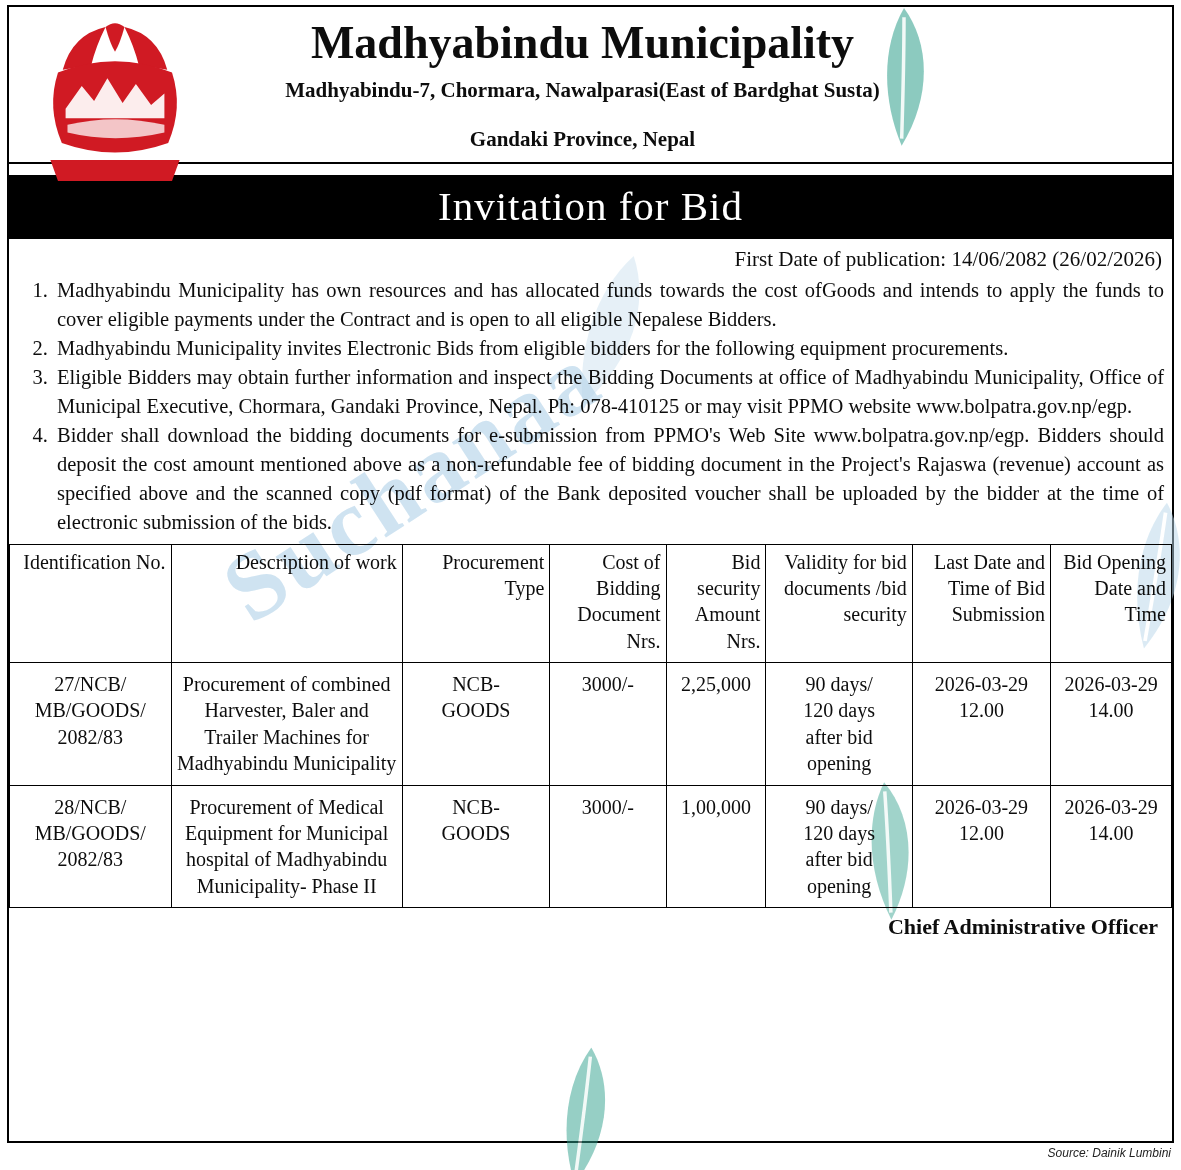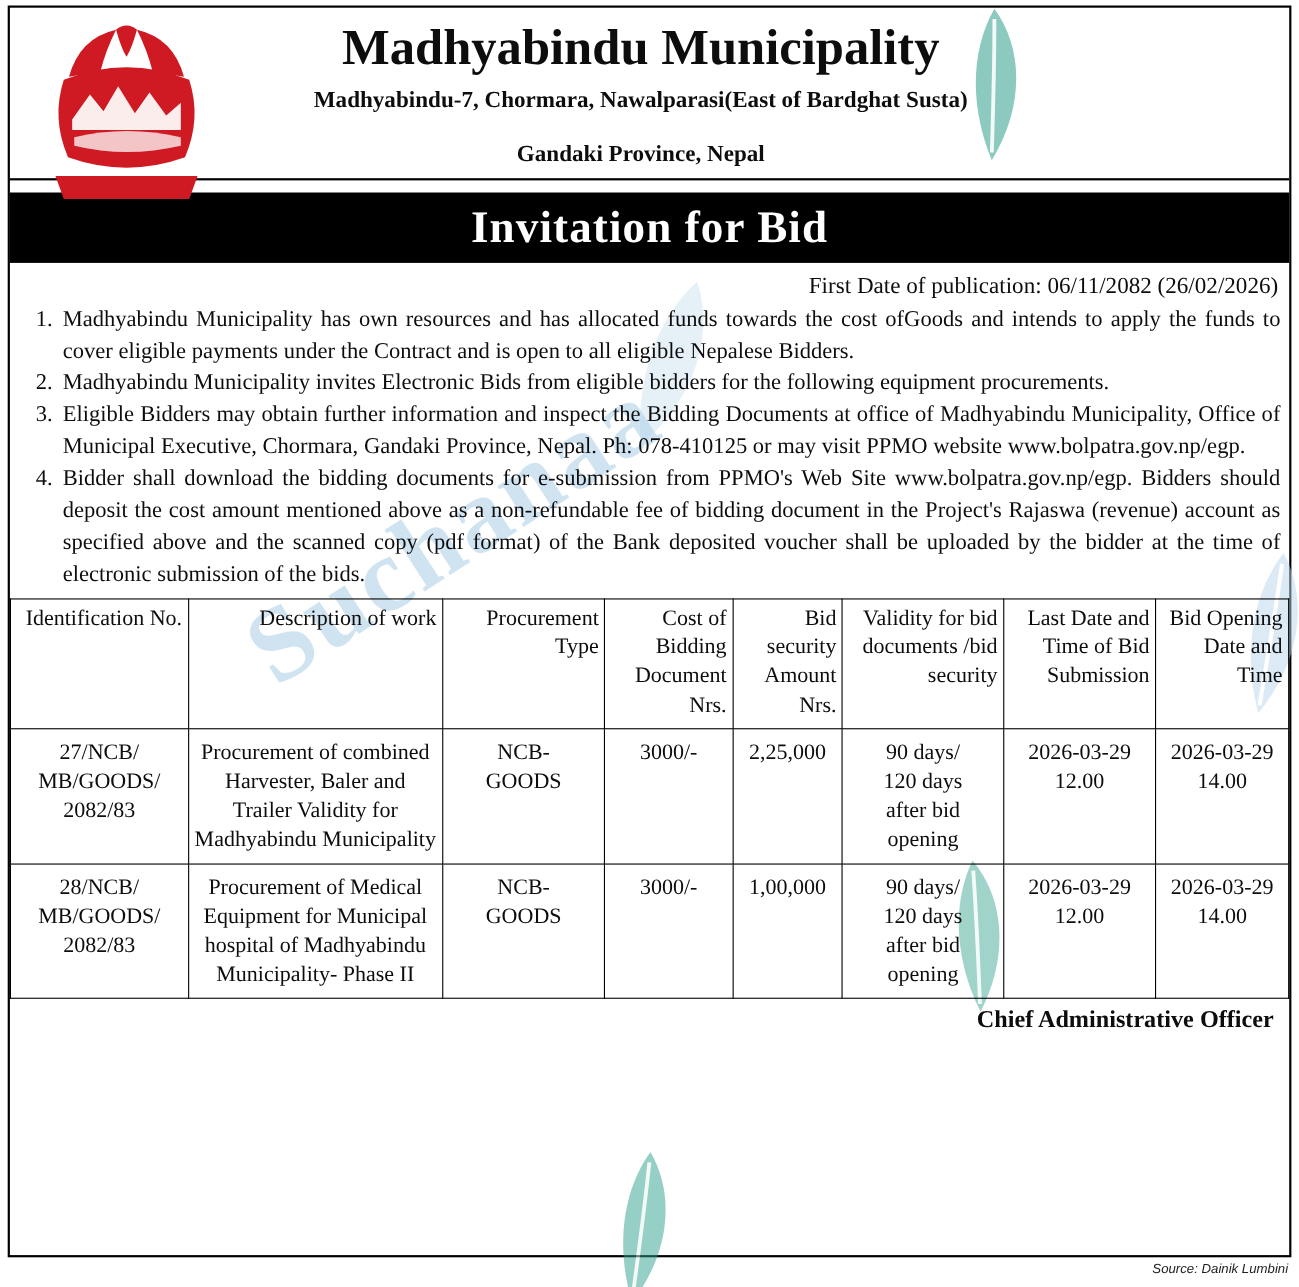--- a/index.html
+++ b/index.html
@@ -14,21 +14,21 @@
     font-family:"Liberation Serif",serif;}
   
   .hdr{position:relative;padding:8px 16px 10px 0;border-bottom:2px solid #000;text-align:center;}
   .emblem{position:absolute;left:30px;top:8px;width:152px;height:176px;}
   .muni{font-size:46px;font-weight:bold;line-height:1.12;margin:2px 0 0 0;}
   .office{font-size:33px;font-weight:bold;line-height:1.15;margin:6px 0 0 0;}
   .addr{font-size:21px;font-weight:bold;margin-top:9px;}
   .addr2{font-size:21px;font-weight:bold;margin-top:24px;}
   
   .banner{margin-top:11px;background:#000;color:#fff;text-align:center;
-    font-size:41px;font-weight:bold;padding:7px 0 9px 0;letter-spacing:1px;}
+    font-size:41px;font-weight:normal;padding:7px 0 9px 0;letter-spacing:1px;}
   
   .pubdate{text-align:right;font-size:21px;padding:8px 10px 0 0;}
   ol.notice{margin:4px 8px 6px 8px;padding-left:36px;font-size:20.5px;line-height:1.42;}
   ol.notice li{text-align:justify;padding-left:4px;}
   
   table.bid{width:100%;border-collapse:collapse;table-layout:fixed;margin-top:4px;
     font-size:20px;background:transparent;}
   table.bid th,table.bid td{border:1.5px solid #000;vertical-align:top;text-align:center;
     padding:4px 5px 8px 5px;font-weight:normal;line-height:1.32;}
   table.bid td{white-space:pre-line;padding-top:8px;}
@@ -78,21 +78,21 @@
       </svg>
       <div class="muni">Madhyabindu Municipality</div>
       <div class="addr">Madhyabindu-7, Chormara, Nawalparasi(East of Bardghat Susta)</div>
       <div class="addr2">Gandaki Province, Nepal</div>
     </div>
 
     <div class="banner">
       <span>Invitation for Bid</span>
     </div>
 
-    <div class="pubdate">First Date of publication: 06/11/2082 (26/02/2026)</div>
+    <div class="pubdate">First Date of publication: 14/06/2082 (26/02/2026)</div>
 
     <ol class="notice">
       <li>Madhyabindu Municipality has own resources and has allocated funds towards the cost ofGoods and intends to apply the funds to cover eligible payments under the Contract and is open to all eligible Nepalese Bidders.</li>
       <li>Madhyabindu Municipality invites Electronic Bids from eligible bidders for the following equipment procurements.</li>
       <li>Eligible Bidders may obtain further information and inspect the Bidding Documents at office of Madhyabindu Municipality, Office of Municipal Executive, Chormara, Gandaki Province, Nepal. Ph: 078-410125 or may visit PPMO website www.bolpatra.gov.np/egp.</li>
       <li>Bidder shall download the bidding documents for e-submission from PPMO's Web Site www.bolpatra.gov.np/egp. Bidders should deposit the cost amount mentioned above as a non-refundable fee of bidding document in the Project's Rajaswa (revenue) account as specified above and the scanned copy (pdf format) of the Bank deposited voucher shall be uploaded by the bidder at the time of electronic submission of the bids.</li>
     </ol>
 
     <table class="bid">
       <colgroup>
@@ -115,21 +115,21 @@
           <th>Validity for bid documents /bid security</th>
           <th>Last Date and Time of Bid Submission</th>
           <th>Bid Opening Date and Time</th>
         </tr>
       </thead>
       <tbody>
         <tr>
           <td>27/NCB/
 MB/GOODS/
 2082/83</td>
-          <td>Procurement of combined Harvester, Baler and Trailer Validity for Madhyabindu Municipality</td>
+          <td>Procurement of combined Harvester, Baler and Trailer Machines for Madhyabindu Municipality</td>
           <td>NCB-
 GOODS</td>
           <td>3000/-</td>
           <td>2,25,000</td>
           <td>90 days/
 120 days
 after bid
 opening</td>
           <td>2026-03-29
 12.00</td>

